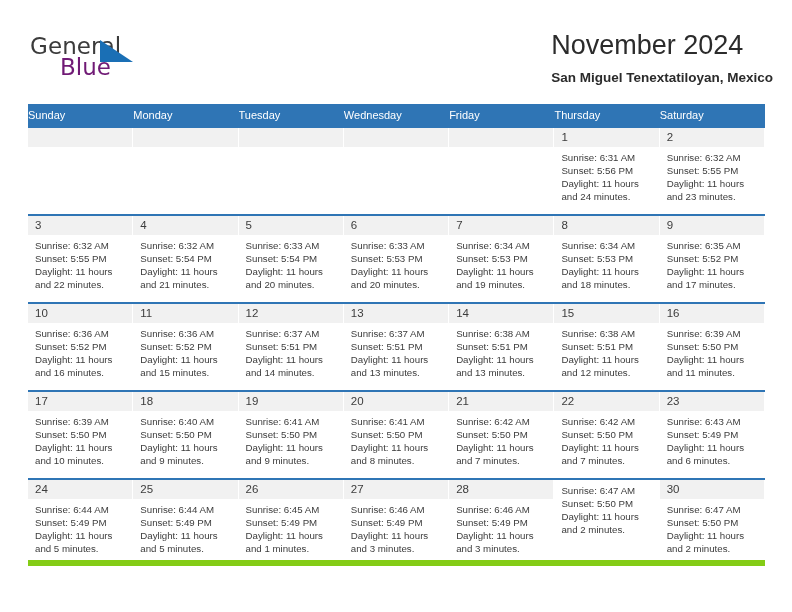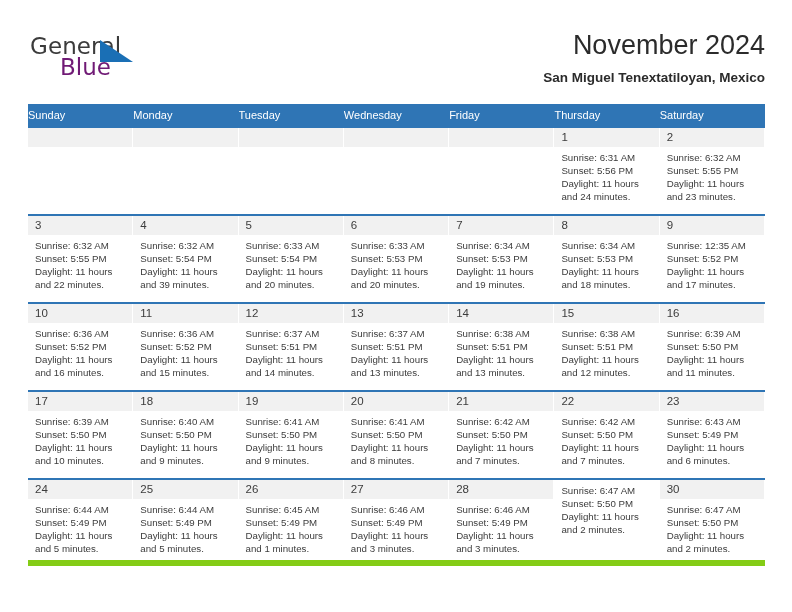--- a/index.html
+++ b/index.html
@@ -62,23 +62,22 @@
     left: 70px;
     top: 7px;
     width: 33px;
     height: 22px;
     background: #1a6fb5;
     clip-path: polygon(0 0, 100% 100%, 0 100%);
   }
 
   .title-block {
     position: absolute;
-    right: 27px;
+    right: 19px;
     top: 28px;
-    text-align: right;
   }
   .cal-title {
     font-size: 27px;
     font-weight: 400;
     color: #2b2b2b;
     line-height: 34px;
     font-family: "Liberation Sans", sans-serif;
     white-space: nowrap;
   }
   .cal-subtitle {
@@ -260,21 +259,21 @@
           <div>Daylight: 11 hours</div>
           <div>and 22 minutes.</div>
         </div>
       </div>
       <div class="day">
         <div class="day-num-strip">4</div>
         <div class="day-info">
           <div>Sunrise: 6:32 AM</div>
           <div>Sunset: 5:54 PM</div>
           <div>Daylight: 11 hours</div>
-          <div>and 39 minutes.</div>
+          <div>and 21 minutes.</div>
         </div>
       </div>
       <div class="day">
         <div class="day-num-strip">5</div>
         <div class="day-info">
           <div>Sunrise: 6:33 AM</div>
           <div>Sunset: 5:54 PM</div>
           <div>Daylight: 11 hours</div>
           <div>and 20 minutes.</div>
         </div>
@@ -302,21 +301,21 @@
         <div class="day-info">
           <div>Sunrise: 6:34 AM</div>
           <div>Sunset: 5:53 PM</div>
           <div>Daylight: 11 hours</div>
           <div>and 18 minutes.</div>
         </div>
       </div>
       <div class="day">
         <div class="day-num-strip">9</div>
         <div class="day-info">
-          <div>Sunrise: 12:35 AM</div>
+          <div>Sunrise: 6:35 AM</div>
           <div>Sunset: 5:52 PM</div>
           <div>Daylight: 11 hours</div>
           <div>and 17 minutes.</div>
         </div>
       </div>
     </div>
 
     <div class="week">
       <div class="day">
         <div class="day-num-strip">10</div>

